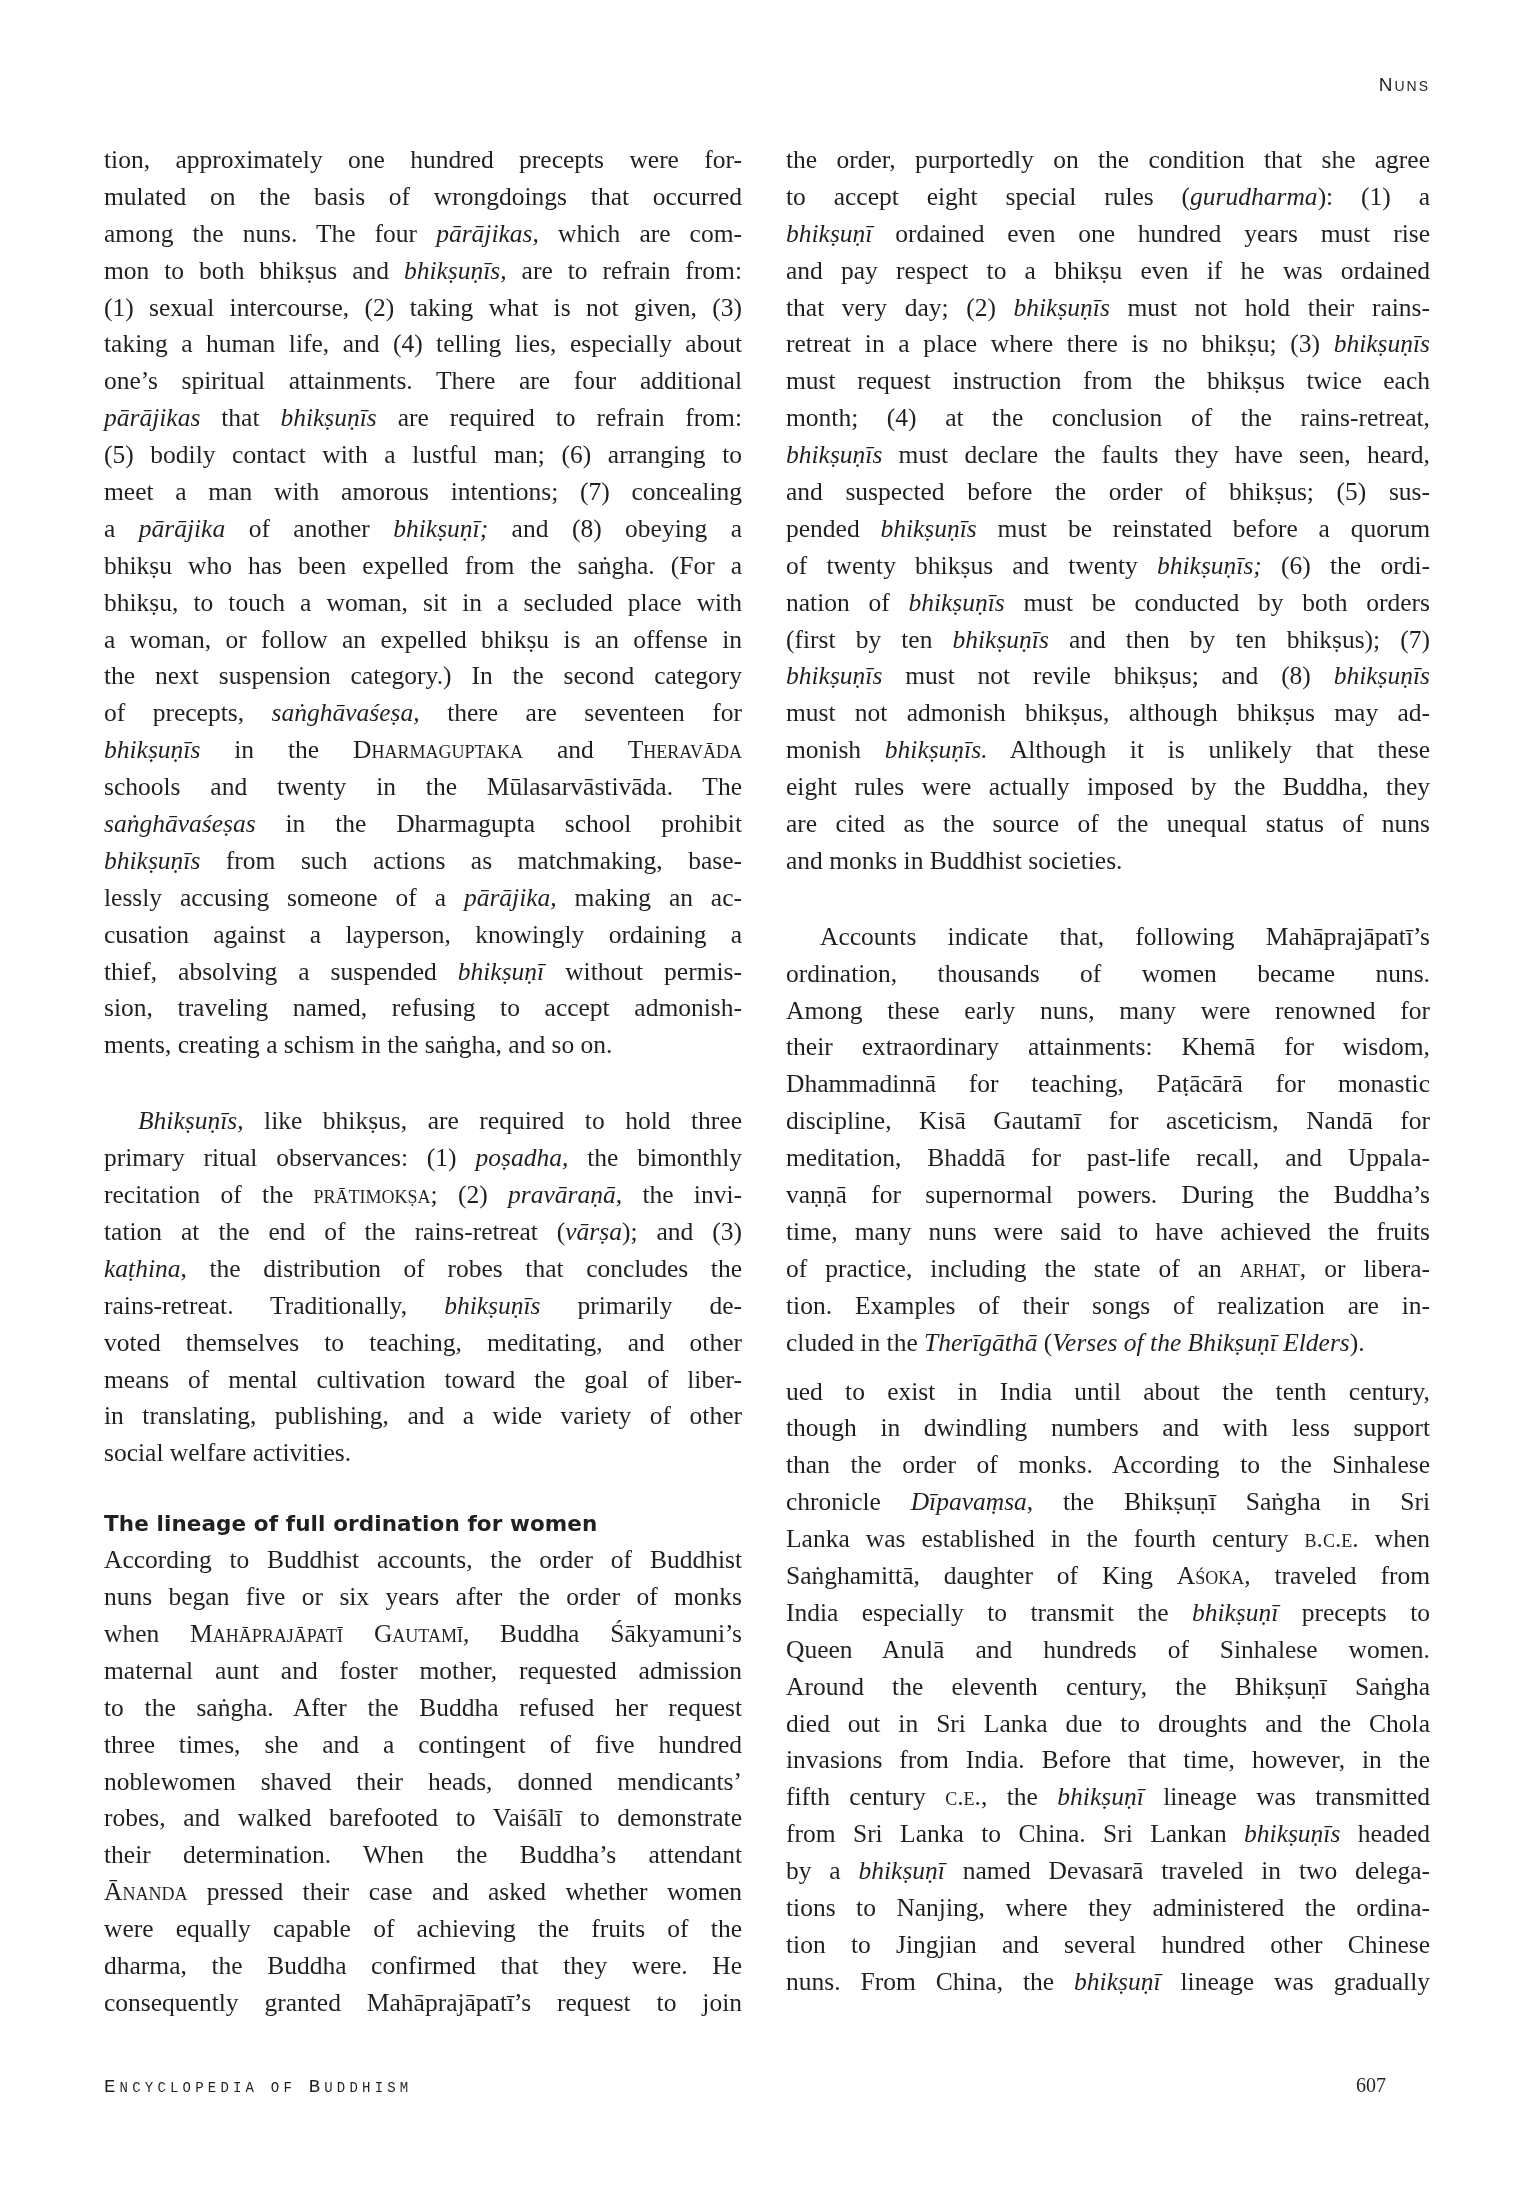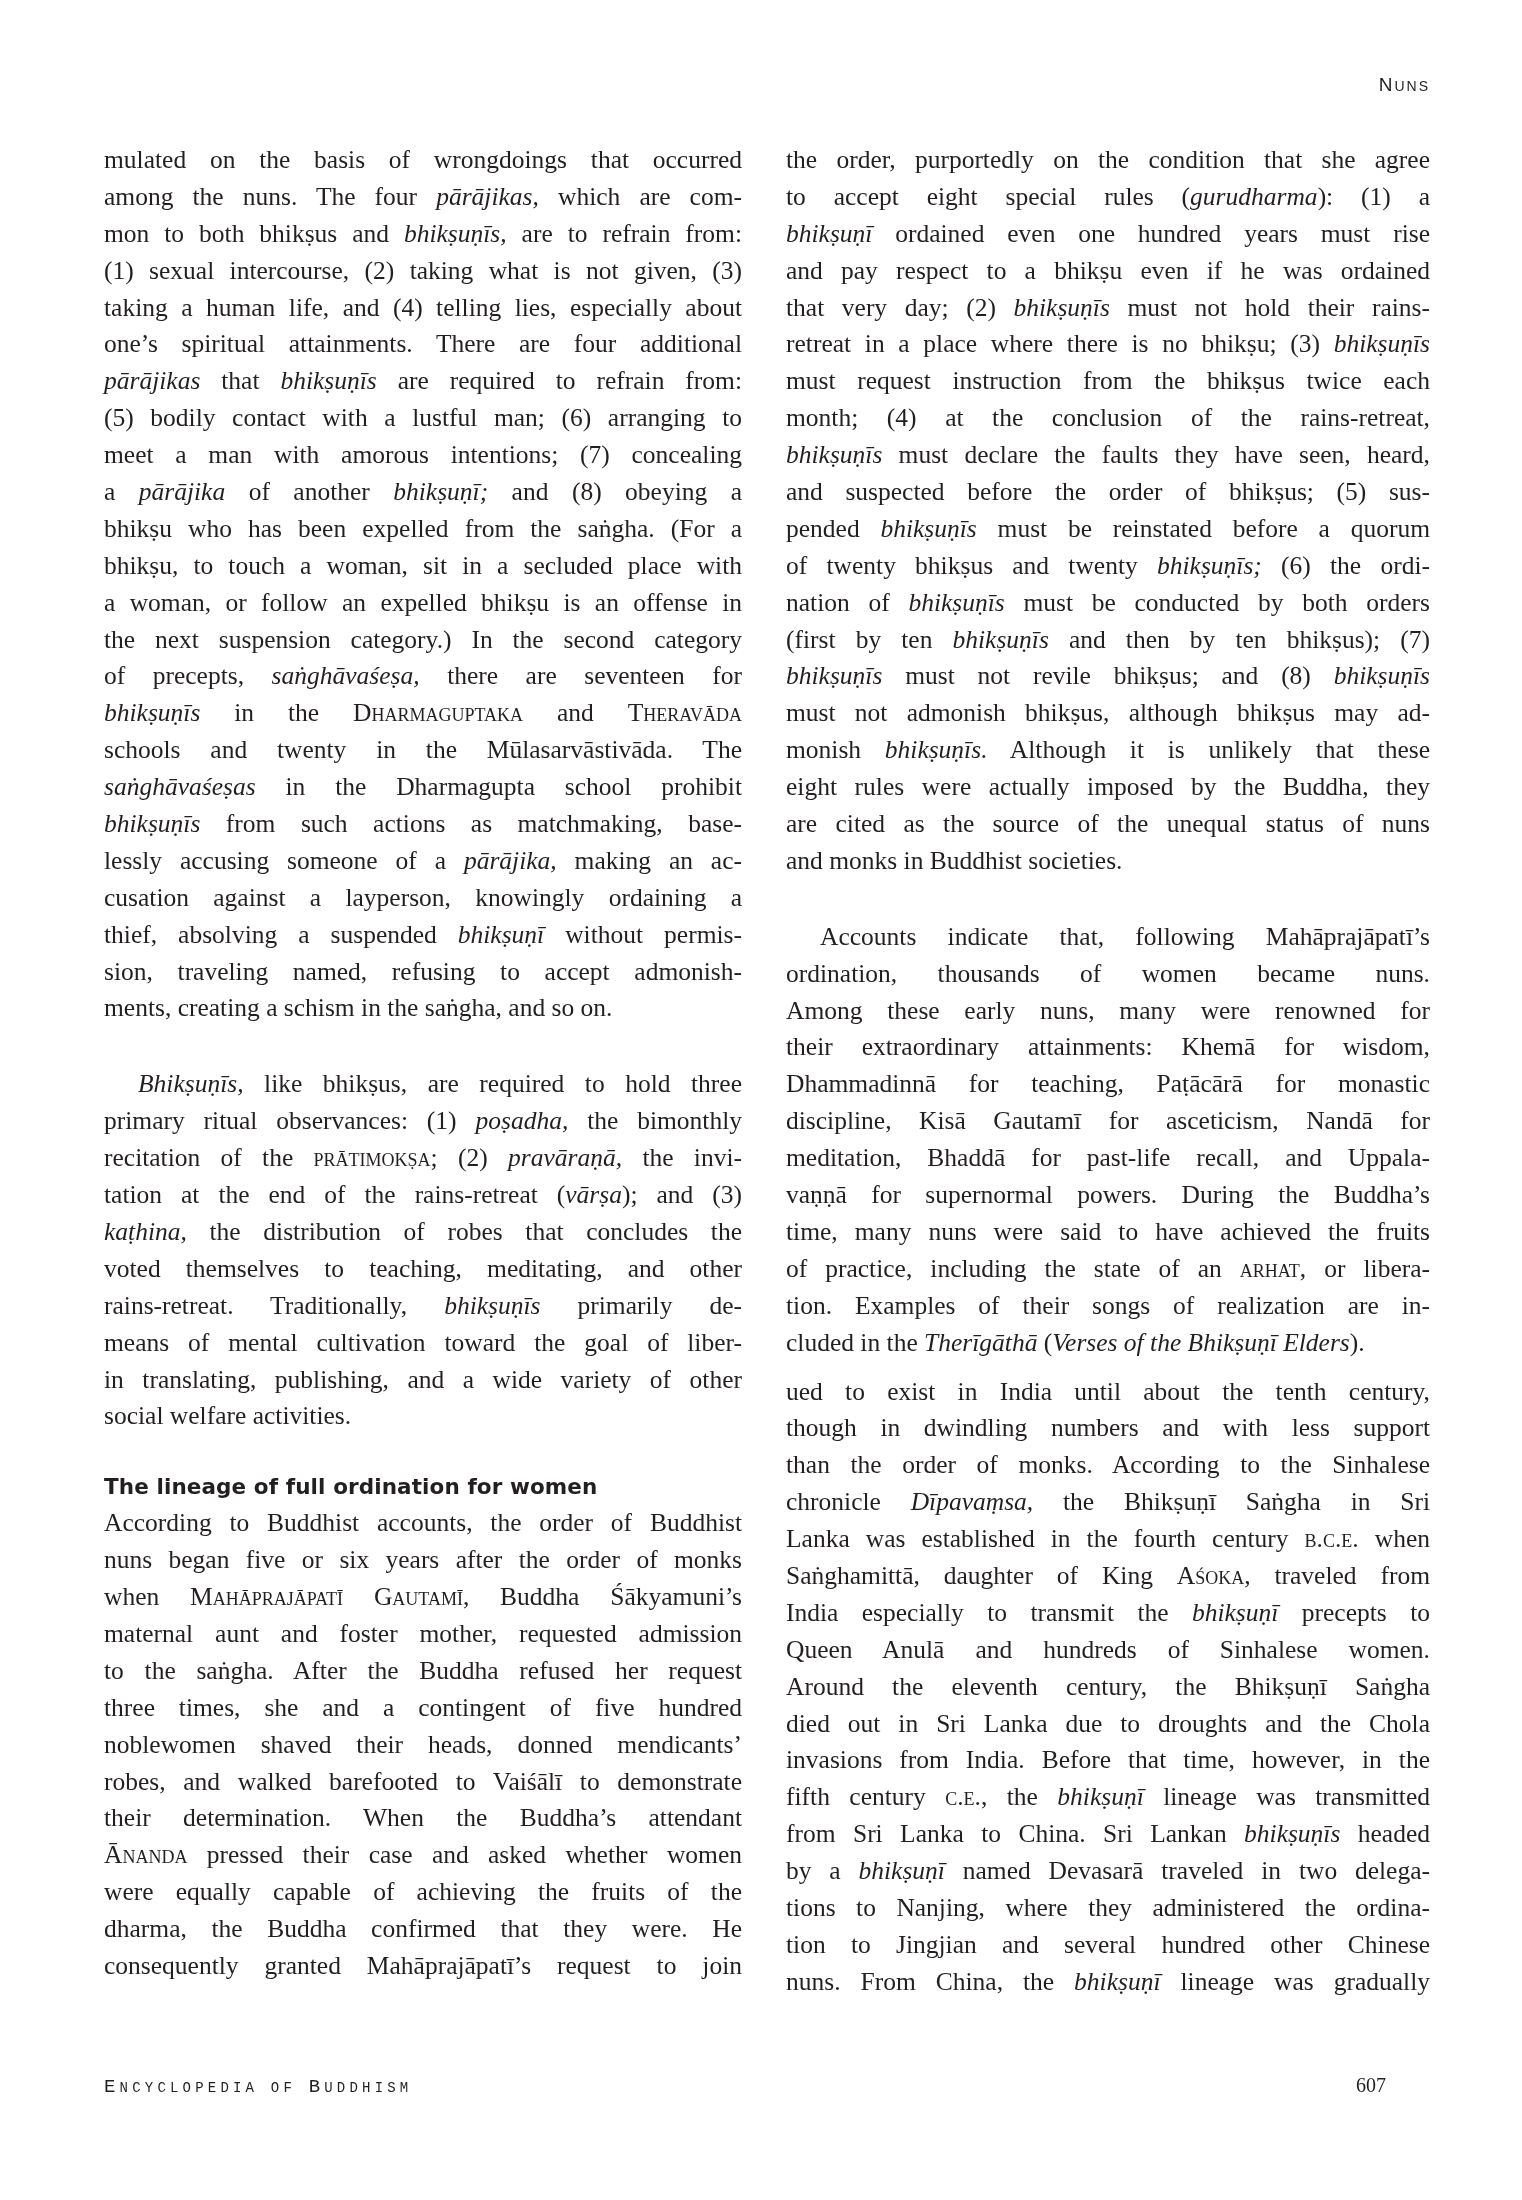--- a/index.html
+++ b/index.html
@@ -27,20 +27,21 @@
   .page-number { position: absolute; top: 2074px; left: 1356px; font-family: Liberation Serif, serif;
                  font-size: 20px; }
 </style>
 </head>
 <body>
 
 <div class="running-head"><span>N</span><span class="sc">UNS</span></div>
 
 <div class="column col-left">
     <div>
+      <div class="line"><span>tion, approximately one hundred precepts were for-</span></div>
       <div class="line"><span>mulated on the basis of wrongdoings that occurred</span></div>
       <div class="line"><span>among the nuns. The four </span><i>pārājikas,</i><span> which are com-</span></div>
       <div class="line"><span>mon to both bhikṣus and </span><i>bhikṣuṇīs,</i><span> are to refrain from:</span></div>
       <div class="line"><span>(1) sexual intercourse, (2) taking what is not given, (3)</span></div>
       <div class="line"><span>taking a human life, and (4) telling lies, especially about</span></div>
       <div class="line"><span>one’s spiritual attainments. There are four additional</span></div>
       <div class="line"><i>pārājikas</i><span> that </span><i>bhikṣuṇīs</i><span> are required to refrain from:</span></div>
       <div class="line"><span>(5) bodily contact with a lustful man; (6) arranging to</span></div>
       <div class="line"><span>meet a man with amorous intentions; (7) concealing</span></div>
       <div class="line"><span>a </span><i>pārājika</i><span> of another </span><i>bhikṣuṇī;</i><span> and (8) obeying a</span></div>
@@ -59,22 +60,22 @@
       <div class="line"><span>sion, traveling named, refusing to accept admonish-</span></div>
       <div class="line last"><span>ments, creating a schism in the saṅgha, and so on.</span></div>
     </div>
     <div class="para-gap"></div>
     <div>
       <div class="line indent"><i>Bhikṣuṇīs,</i><span> like bhikṣus, are required to hold three</span></div>
       <div class="line"><span>primary ritual observances: (1) </span><i>poṣadha,</i><span> the bimonthly</span></div>
       <div class="line"><span>recitation of the </span><span class="sc">prātimokṣa</span><span>; (2) </span><i>pravāraṇā,</i><span> the invi-</span></div>
       <div class="line"><span>tation at the end of the rains-retreat (</span><i>vārṣa</i><span>); and (3)</span></div>
       <div class="line"><i>kaṭhina,</i><span> the distribution of robes that concludes the</span></div>
+      <div class="line"><span>rains-retreat. Traditionally, </span><i>bhikṣuṇīs</i><span> primarily de-</span></div>
       <div class="line"><span>voted themselves to teaching, meditating, and other</span></div>
-      <div class="line"><span>rains-retreat. Traditionally, </span><i>bhikṣuṇīs</i><span> primarily de-</span></div>
       <div class="line"><span>means of mental cultivation toward the goal of liber-</span></div>
       <div class="line"><span>in translating, publishing, and a wide variety of other</span></div>
       <div class="line last"><span>social welfare activities.</span></div>
     </div>
     <div class="heading-gap"></div>
     <div class="heading">The lineage of full ordination for women</div>
     <div>
       <div class="line"><span>According to Buddhist accounts, the order of Buddhist</span></div>
       <div class="line"><span>nuns began five or six years after the order of monks</span></div>
       <div class="line"><span>when </span><span class="sc">Mahāprajāpatī Gautamī</span><span>, Buddha Śākyamuni’s</span></div>

